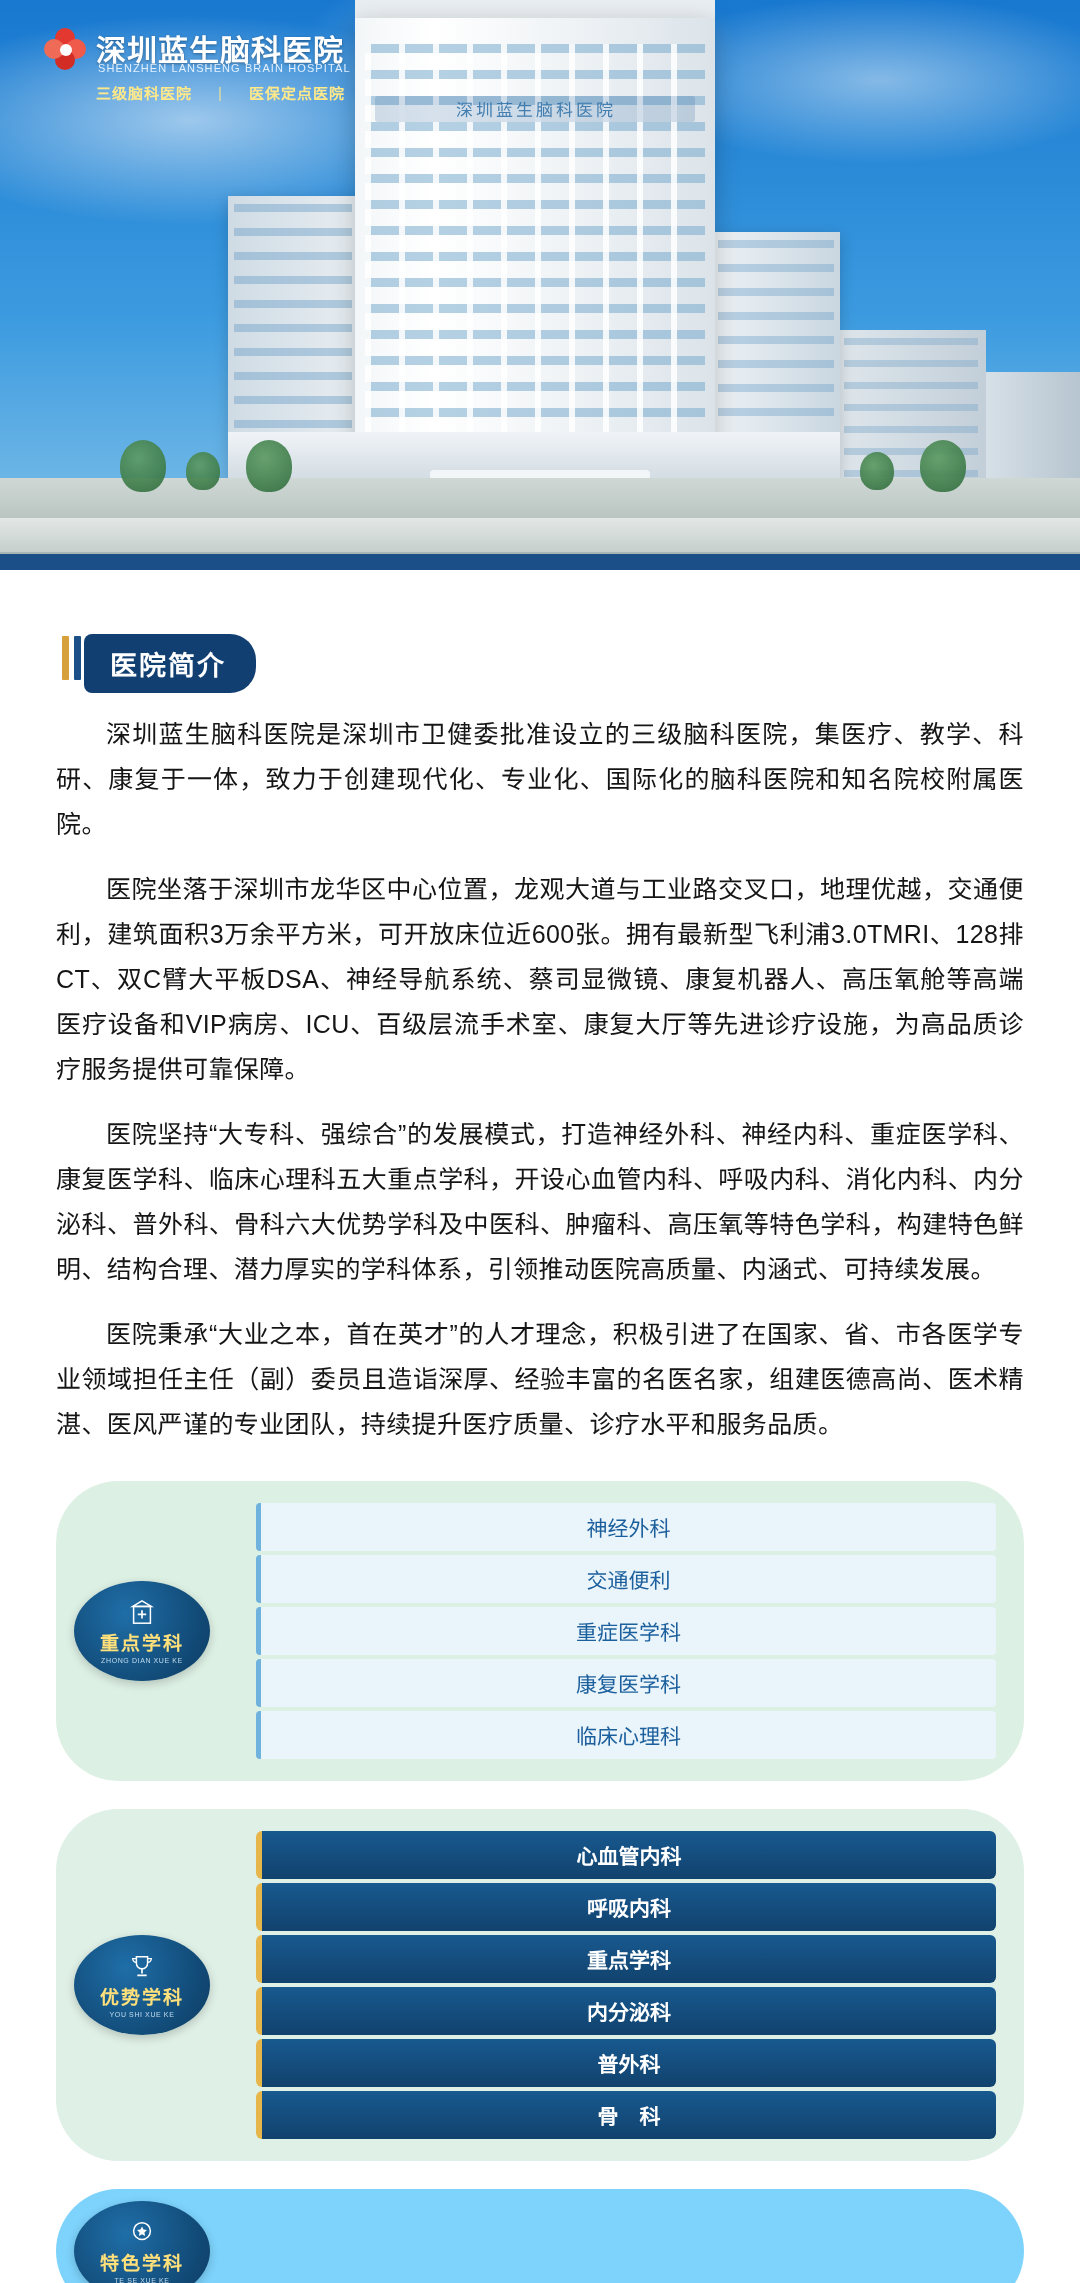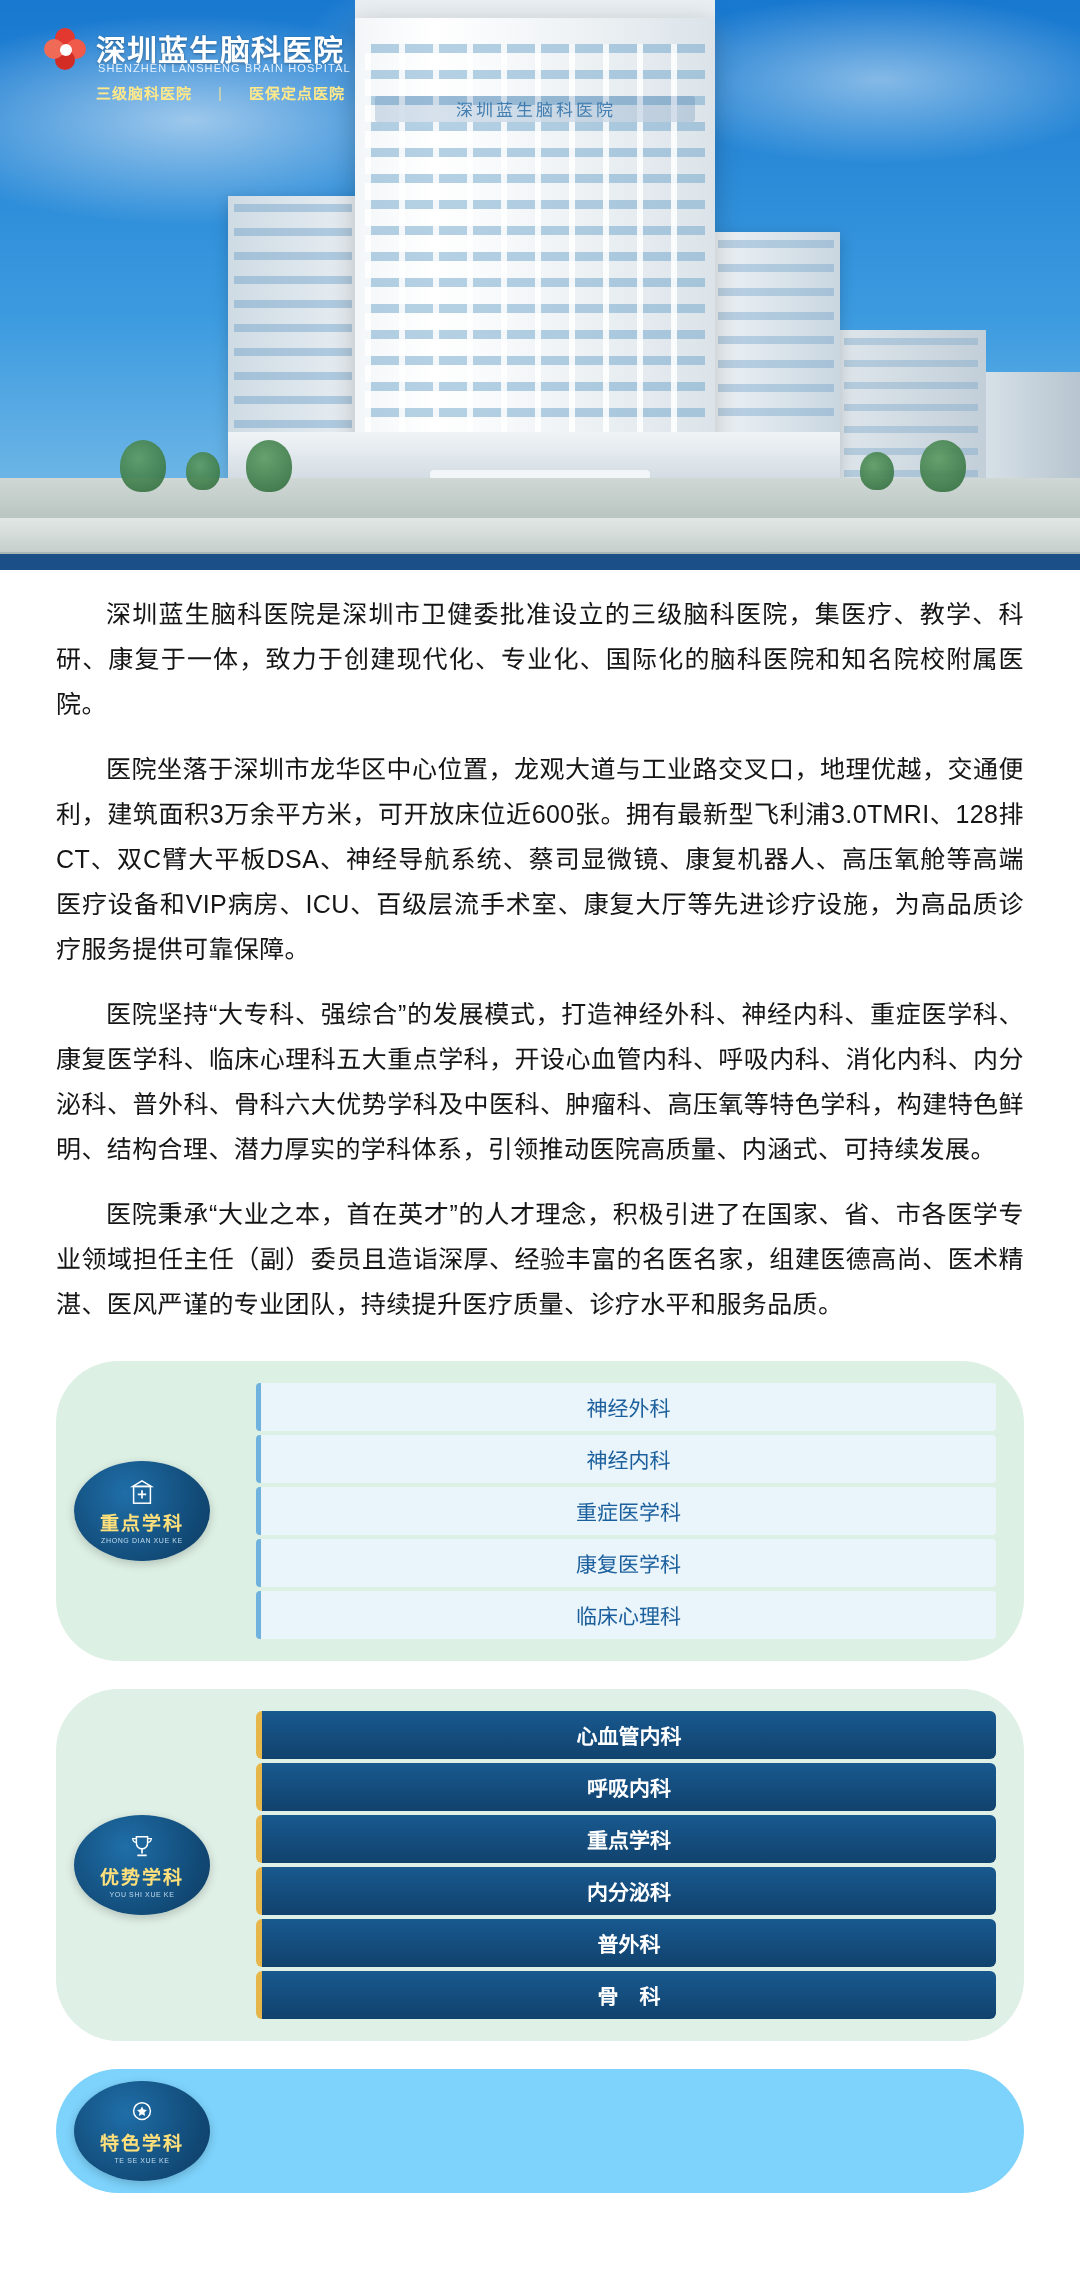--- a/index.html
+++ b/index.html
@@ -475,20 +475,27 @@
       <div class="logo-cn">深圳蓝生脑科医院</div>
       <div class="logo-en">SHENZHEN  LANSHENG  BRAIN  HOSPITAL</div>
       <div class="logo-tags">
         <span>三级脑科医院</span>
         <span class="sep">|</span>
         <span>医保定点医院</span>
       </div>
     </div>
   </div>
 
+  <div class="section-title-wrap">
+    <div class="title-bars">
+      <i></i>
+      <i></i>
+    </div>
+    <div class="title-pill">医院简介</div>
+  </div>
 
   <div class="intro">
     <p>深圳蓝生脑科医院是深圳市卫健委批准设立的三级脑科医院，集医疗、教学、科研、康复于一体，致力于创建现代化、专业化、国际化的脑科医院和知名院校附属医院。</p>
     <p>医院坐落于深圳市龙华区中心位置，龙观大道与工业路交叉口，地理优越，交通便利，建筑面积3万余平方米，可开放床位近600张。拥有最新型飞利浦3.0TMRI、128排CT、双C臂大平板DSA、神经导航系统、蔡司显微镜、康复机器人、高压氧舱等高端医疗设备和VIP病房、ICU、百级层流手术室、康复大厅等先进诊疗设施，为高品质诊疗服务提供可靠保障。</p>
     <p>医院坚持“大专科、强综合”的发展模式，打造神经外科、神经内科、重症医学科、康复医学科、临床心理科五大重点学科，开设心血管内科、呼吸内科、消化内科、内分泌科、普外科、骨科六大优势学科及中医科、肿瘤科、高压氧等特色学科，构建特色鲜明、结构合理、潜力厚实的学科体系，引领推动医院高质量、内涵式、可持续发展。</p>
     <p>医院秉承“大业之本，首在英才”的人才理念，积极引进了在国家、省、市各医学专业领域担任主任（副）委员且造诣深厚、经验丰富的名医名家，组建医德高尚、医术精湛、医风严谨的专业团队，持续提升医疗质量、诊疗水平和服务品质。</p>
   </div>
 
   <div class="disciplines">
 
@@ -497,21 +504,21 @@
         <svg class="bicon" viewBox="0 0 32 30">
           <rect x="7" y="9" width="18" height="18" fill="none" stroke="#ffffff" stroke-width="1.6"></rect>
           <path d="M16 3 L26 9 H6 Z" fill="none" stroke="#ffffff" stroke-width="1.6"></path>
           <path d="M16 13 v9 M11.5 17.5 h9" stroke="#ffffff" stroke-width="1.8"></path>
         </svg>
         <div class="bname">重点学科</div>
         <div class="ben">ZHONG DIAN XUE KE</div>
       </div>
       <div class="tags">
         <span class="tag key">神经外科</span>
-        <span class="tag key">神经内科</span>
+        <span class="tag key">交通便利</span>
         <span class="tag key">重症医学科</span>
         <span class="tag key">康复医学科</span>
         <span class="tag key">临床心理科</span>
       </div>
     </div>
 
     <div class="disc-block disc-adv">
       <div class="disc-badge">
         <svg class="bicon" viewBox="0 0 32 30">
           <path d="M10 5 h12 v7 a6 6 0 0 1 -12 0 Z" fill="none" stroke="#ffffff" stroke-width="1.6"></path>

